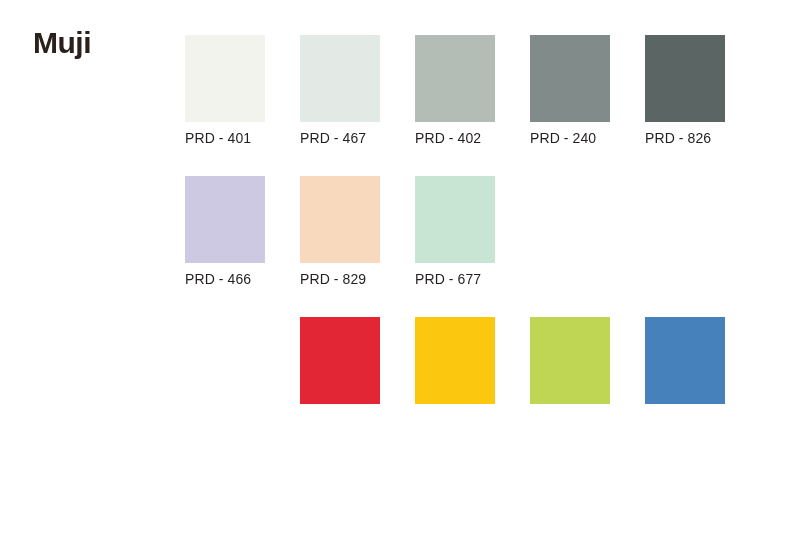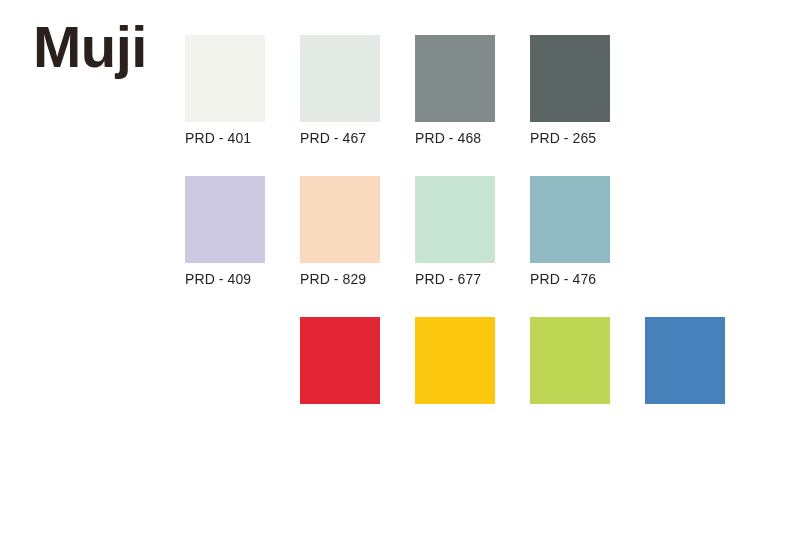--- a/index.html
+++ b/index.html
@@ -15,23 +15,23 @@
     position: relative;
   }
   #sheet {
     position: relative;
     width: 800px;
     height: 539px;
   }
   #brand-title {
     position: absolute;
     left: 33px;
-    top: 18px;
+    top: 28px;
     font-family: "Liberation Sans", sans-serif;
-    font-size: 58px;
+    font-size: 30px;
     font-weight: bold;
     letter-spacing: -0.5px;
     color: #2b211c;
     line-height: 1;
     white-space: nowrap;
   }
   .swatch-grid {
     position: absolute;
     left: 185px;
     top: 35px;
@@ -76,44 +76,44 @@
       <div class="swatch-row">
         <div class="swatch-cell">
           <div class="swatch-chip" style="background-color: rgb(243, 243, 238);"></div>
           <div class="swatch-label" style="color: rgb(35, 31, 32);">PRD - 401</div>
         </div>
         <div class="swatch-cell">
           <div class="swatch-chip" style="background-color: rgb(227, 233, 228);"></div>
           <div class="swatch-label" style="color: rgb(35, 31, 32);">PRD - 467</div>
         </div>
         <div class="swatch-cell">
+          <div class="swatch-chip" style="background-color: rgb(180, 188, 182);"></div>
+          <div class="swatch-label" style="color: rgb(35, 31, 32);">PRD - 402</div>
+        </div>
+        <div class="swatch-cell">
           <div class="swatch-chip" style="background-color: rgb(128, 139, 138);"></div>
-          <div class="swatch-label" style="color: rgb(35, 31, 32);">PRD - 468</div>
+          <div class="swatch-label" style="color: rgb(35, 31, 32);">PRD - 240</div>
         </div>
         <div class="swatch-cell">
           <div class="swatch-chip" style="background-color: rgb(91, 102, 100);"></div>
-          <div class="swatch-label" style="color: rgb(35, 31, 32);">PRD - 265</div>
+          <div class="swatch-label" style="color: rgb(35, 31, 32);">PRD - 826</div>
         </div>
       </div>
       <div class="swatch-row">
         <div class="swatch-cell">
           <div class="swatch-chip" style="background-color: rgb(205, 201, 226);"></div>
-          <div class="swatch-label" style="color: rgb(35, 31, 32);">PRD - 409</div>
+          <div class="swatch-label" style="color: rgb(35, 31, 32);">PRD - 466</div>
         </div>
         <div class="swatch-cell">
           <div class="swatch-chip" style="background-color: rgb(249, 217, 189);"></div>
           <div class="swatch-label" style="color: rgb(35, 31, 32);">PRD - 829</div>
         </div>
         <div class="swatch-cell">
           <div class="swatch-chip" style="background-color: rgb(200, 229, 212);"></div>
           <div class="swatch-label" style="color: rgb(35, 31, 32);">PRD - 677</div>
-        </div>
-        <div class="swatch-cell">
-          <div class="swatch-chip" style="background-color: rgb(143, 186, 193);"></div>
-          <div class="swatch-label" style="color: rgb(35, 31, 32);">PRD - 476</div>
         </div>
       </div>
       <div class="swatch-row">
         <div class="swatch-cell spacer"></div>
         <div class="swatch-cell">
           <div class="swatch-chip" style="background-color: rgb(227, 38, 54);"></div>
         </div>
         <div class="swatch-cell">
           <div class="swatch-chip" style="background-color: rgb(251, 199, 15);"></div>
         </div>

